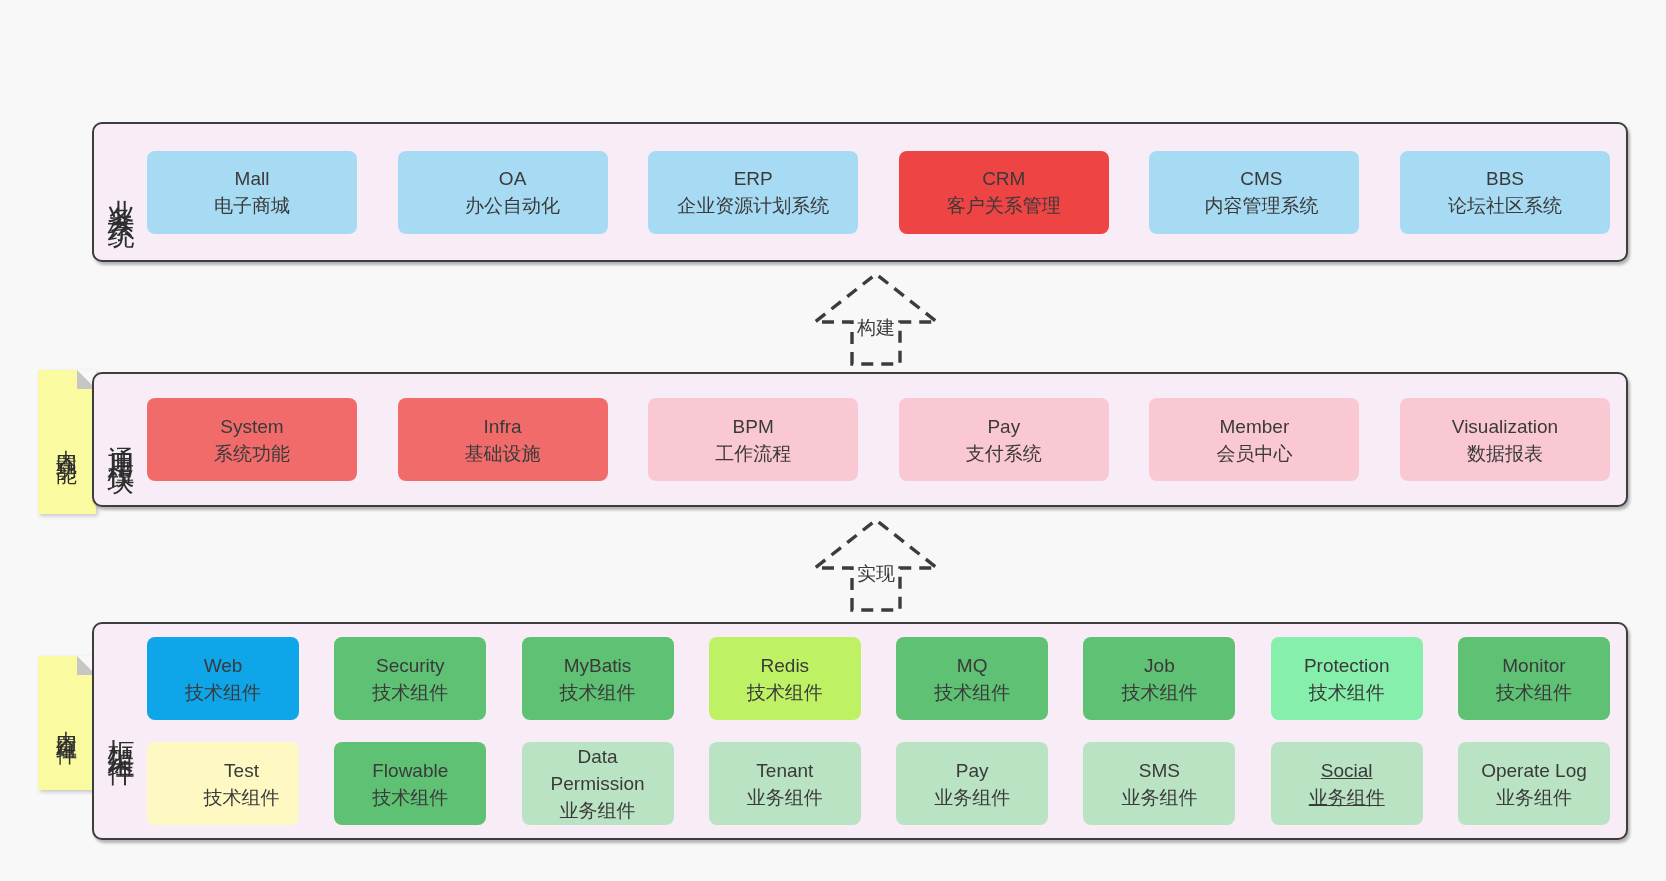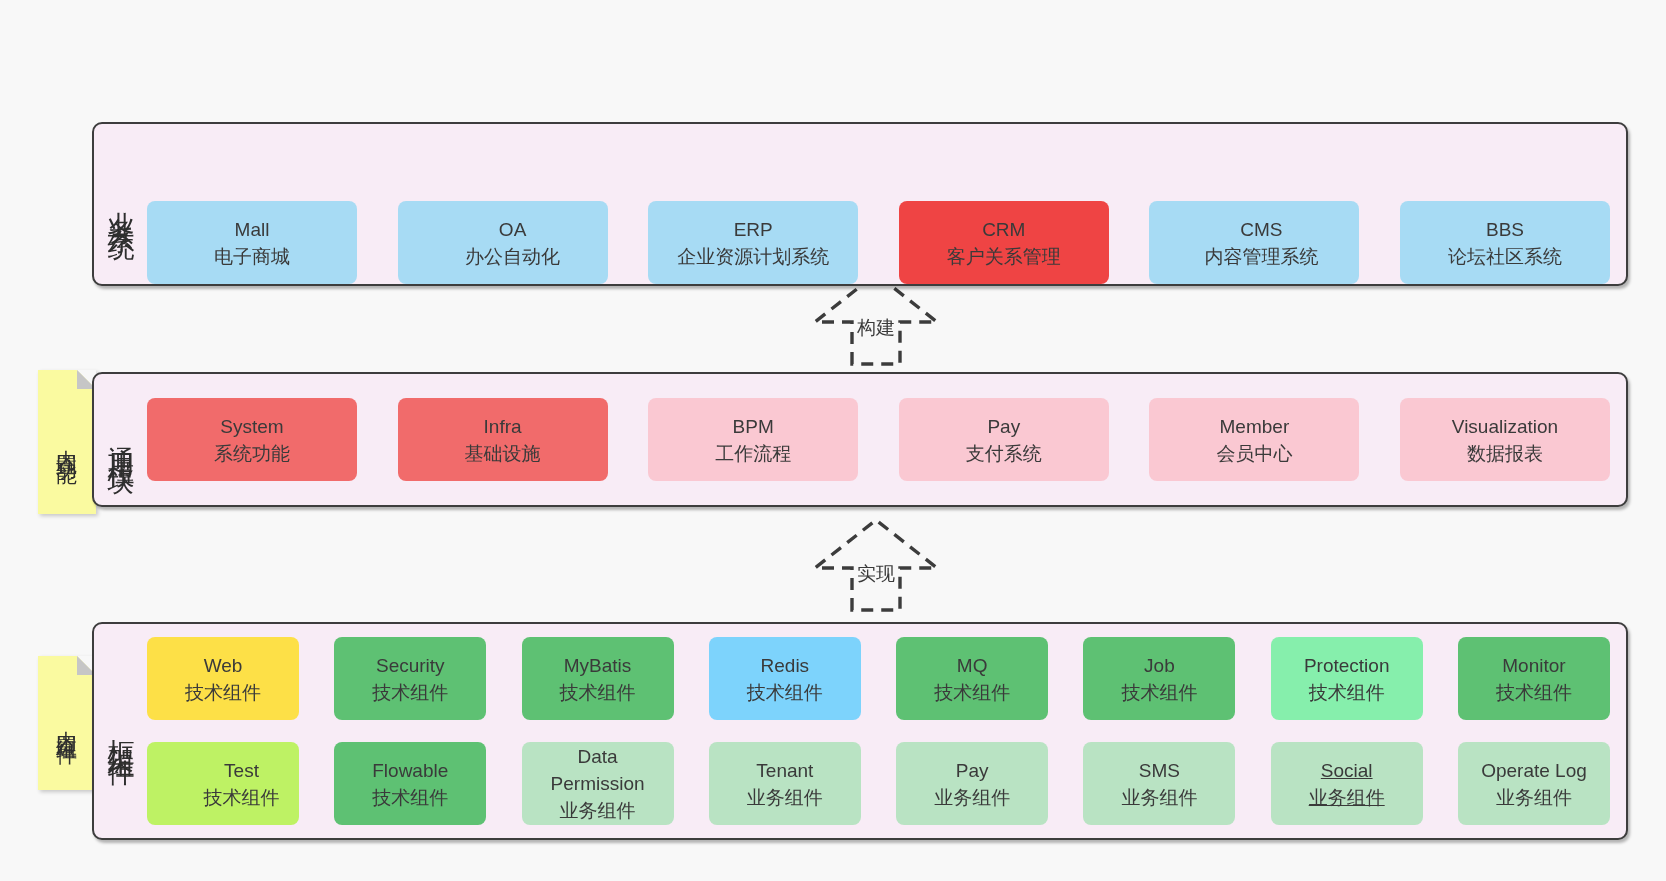--- a/index.html
+++ b/index.html
@@ -53,21 +53,21 @@
     background:#c6c6c6; clip-path:polygon(0 0,100% 100%,0 100%);
   }
   .arrow{position:absolute; width:130px; height:98px; z-index:1;}
   .arrow svg{display:block; width:130px; height:98px;}
   .arrow-label{
     position:absolute; left:50%; top:44px; transform:translateX(-50%);
     background:#f8f8f8; font-size:19px; padding:1px 3px; white-space:nowrap;
     color:#3a3a3a;
   }
   
-  #panel-0{top:122px; height:164px;align-items:flex-end;}
+  #panel-0{top:122px; height:140px;}
   #panel-1{top:372px; height:135px;}
   #panel-2{top:622px; height:218px;}
   #arrow-0{left:811px; top:270px;}
   #arrow-1{left:811px; top:516px;}
   #sticky-1{top:370px; height:144px;}
   #sticky-2{top:656px; height:134px;}
 </style>
 </head>
 <body>
 
@@ -161,33 +161,33 @@
     </svg>
     <span class="arrow-label">实现</span>
   </div>
 
   <section class="panel" id="panel-2">
     <div class="panel-label">
       <span class="vtext">框架组件</span>
     </div>
     <div class="rows">
         <div class="row cols-8">
-          <div class="box" style="background: #fde047;">
+          <div class="box" style="background: #0ea5e9;">
             <span>Web</span>
             <span>技术组件</span>
           </div>
           <div class="box" style="background: rgb(94, 193, 115);">
             <span>Security</span>
             <span>技术组件</span>
           </div>
           <div class="box" style="background: rgb(94, 193, 115);">
             <span>MyBatis</span>
             <span>技术组件</span>
           </div>
-          <div class="box" style="background: #7dd3fc;">
+          <div class="box" style="background: #bef264;">
             <span>Redis</span>
             <span>技术组件</span>
           </div>
           <div class="box" style="background: rgb(94, 193, 115);">
             <span>MQ</span>
             <span>技术组件</span>
           </div>
           <div class="box" style="background: rgb(94, 193, 115);">
             <span>Job</span>
             <span>技术组件</span>
@@ -195,21 +195,21 @@
           <div class="box" style="background: #86efac;">
             <span>Protection</span>
             <span>技术组件</span>
           </div>
           <div class="box" style="background: rgb(94, 193, 115);">
             <span>Monitor</span>
             <span>技术组件</span>
           </div>
         </div>
         <div class="row cols-8">
-          <div class="box" style="background: #bef264; padding-left: 47px;">
+          <div class="box" style="background: #fef9c3; padding-left: 47px;">
             <span>Test</span>
             <span>技术组件</span>
           </div>
           <div class="box" style="background: rgb(94, 193, 115);">
             <span>Flowable</span>
             <span>技术组件</span>
           </div>
           <div class="box" style="background: rgb(185, 227, 195);">
             <span>Data Permission</span>
             <span>业务组件</span>

